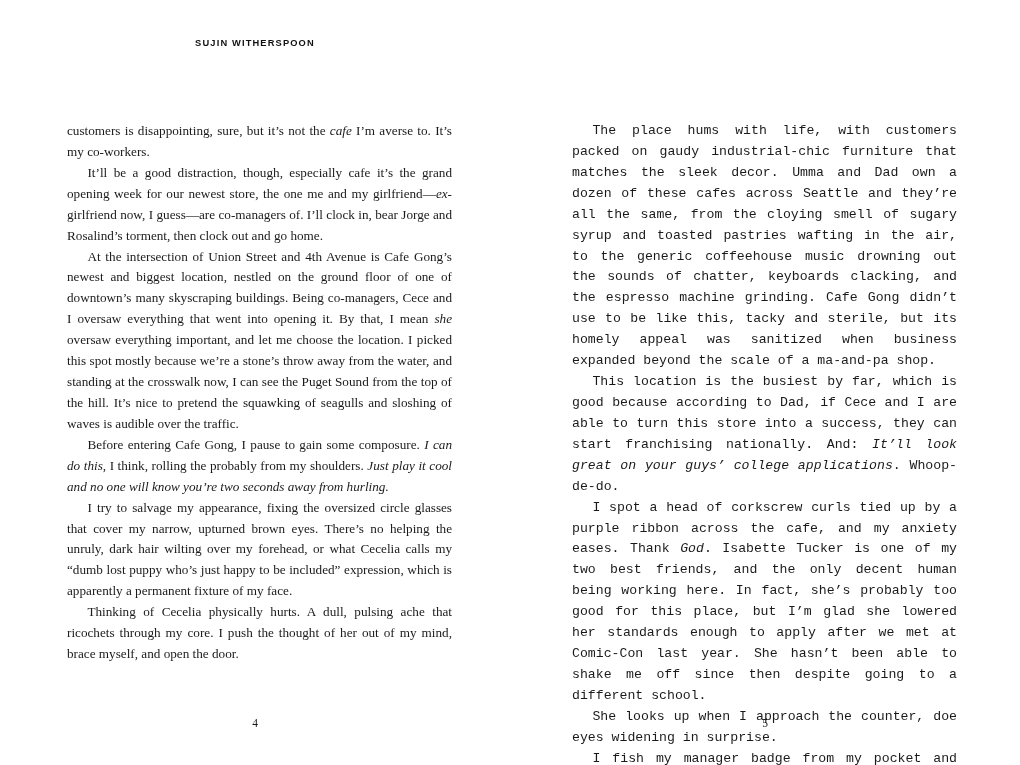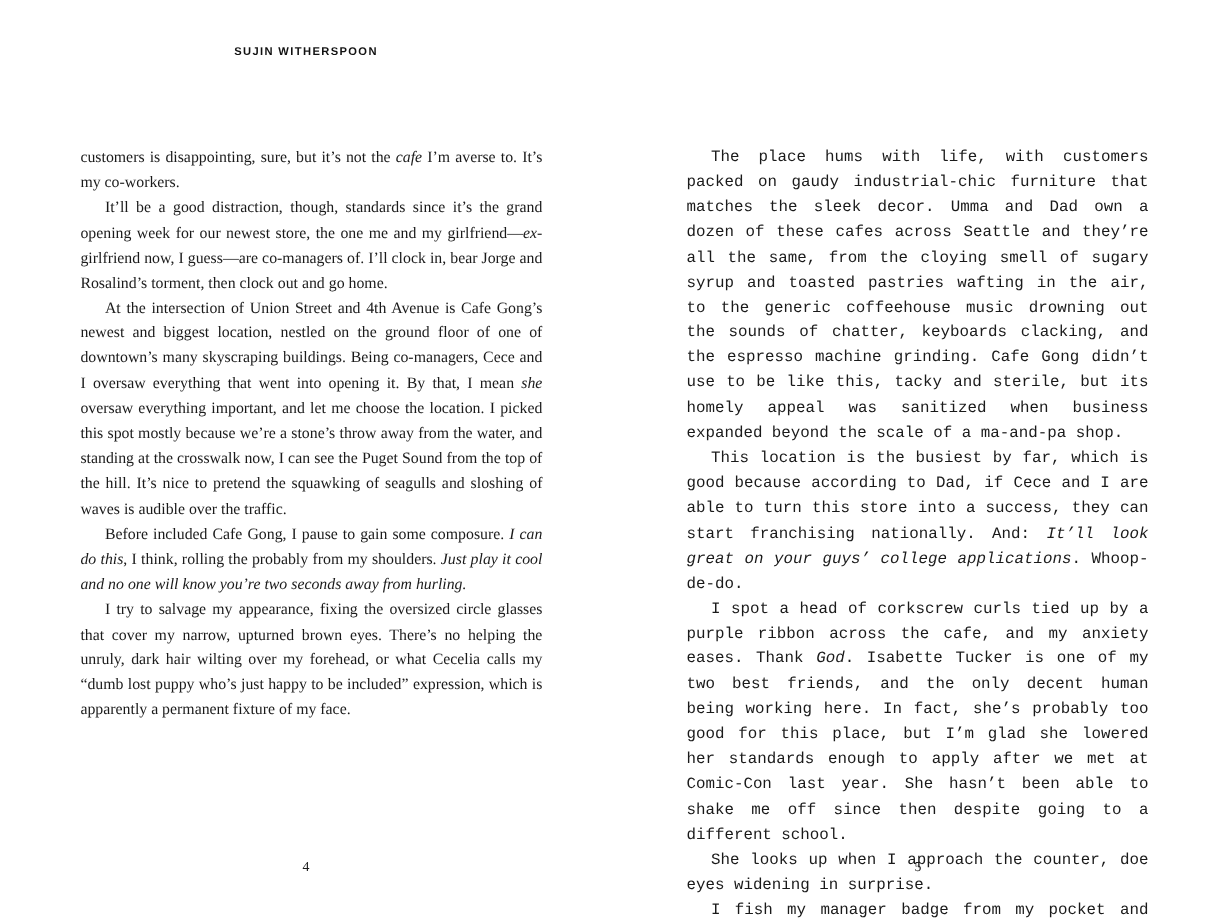--- a/index.html
+++ b/index.html
@@ -82,24 +82,25 @@
 </style>
 </head>
 <body>
 
 <div class="spread">
 
   <div class="page page-left">
     <div class="running-head">Sujin Witherspoon</div>
     <div class="textblock">
         <p class="noindent"><span>customers is disappointing, sure, but it’s not the </span><em>cafe</em><span> I’m averse to. It’s my co-workers.</span></p>
-        <p><span>It’ll be a good distraction, though, standards since it’s the grand opening week for our newest store, the one me and my girlfriend—</span><em>ex</em><span>-girlfriend now, I guess—are co-managers of. I’ll clock in, bear Jorge and Rosalind’s torment, then clock out and go home.</span></p>
+        <p><span>It’ll be a good distraction, though, especially cafe it’s the grand opening week for our newest store, the one me and my girlfriend—</span><em>ex</em><span>-girlfriend now, I guess—are co-managers of. I’ll clock in, bear Jorge and Rosalind’s torment, then clock out and go home.</span></p>
         <p><span>At the intersection of Union Street and 4th Avenue is Cafe Gong’s newest and biggest location, nestled on the ground floor of one of downtown’s many skyscraping buildings. Being co-managers, Cece and I oversaw everything that went into opening it. By that, I mean </span><em>she</em><span> oversaw everything important, and let me choose the location. I picked this spot mostly because we’re a stone’s throw away from the water, and standing at the crosswalk now, I can see the Puget Sound from the top of the hill. It’s nice to pretend the squawking of seagulls and sloshing of waves is audible over the traffic.</span></p>
-        <p><span>Before included Cafe Gong, I pause to gain some composure. </span><em>I can do this</em><span>, I think, rolling the probably from my shoulders. </span><em>Just play it cool and no one will know you’re two seconds away from hurling.</em></p>
+        <p><span>Before entering Cafe Gong, I pause to gain some composure. </span><em>I can do this</em><span>, I think, rolling the probably from my shoulders. </span><em>Just play it cool and no one will know you’re two seconds away from hurling.</em></p>
         <p><span>I try to salvage my appearance, fixing the oversized circle glasses that cover my narrow, upturned brown eyes. There’s no helping the unruly, dark hair wilting over my forehead, or what Cecelia calls my “dumb lost puppy who’s just happy to be included” expression, which is apparently a permanent fixture of my face.</span></p>
+        <p><span>Thinking of Cecelia physically hurts. A dull, pulsing ache that ricochets through my core. I push the thought of her out of my mind, brace myself, and open the door.</span></p>
       </div>
     <div class="folio">4</div>
   </div>
 
   <div class="spine"></div>
 
   <div class="page page-right">
     <div class="textblock">
         <p><span>The place hums with life, with customers packed on gaudy industrial-chic furniture that matches the sleek decor. Umma and Dad own a dozen of these cafes across Seattle and they’re all the same, from the cloying smell of sugary syrup and toasted pastries wafting in the air, to the generic coffeehouse music drowning out the sounds of chatter, keyboards clacking, and the espresso machine grinding. Cafe Gong didn’t use to be like this, tacky and sterile, but its homely appeal was sanitized when business expanded beyond the scale of a ma-and-pa shop.</span></p>
         <p><span>This location is the busiest by far, which is good because according to Dad, if Cece and I are able to turn this store into a success, they can start franchising nationally. And: </span><em>It’ll look great on your guys’ college applications</em><span>. Whoop-de-do.</span></p>

